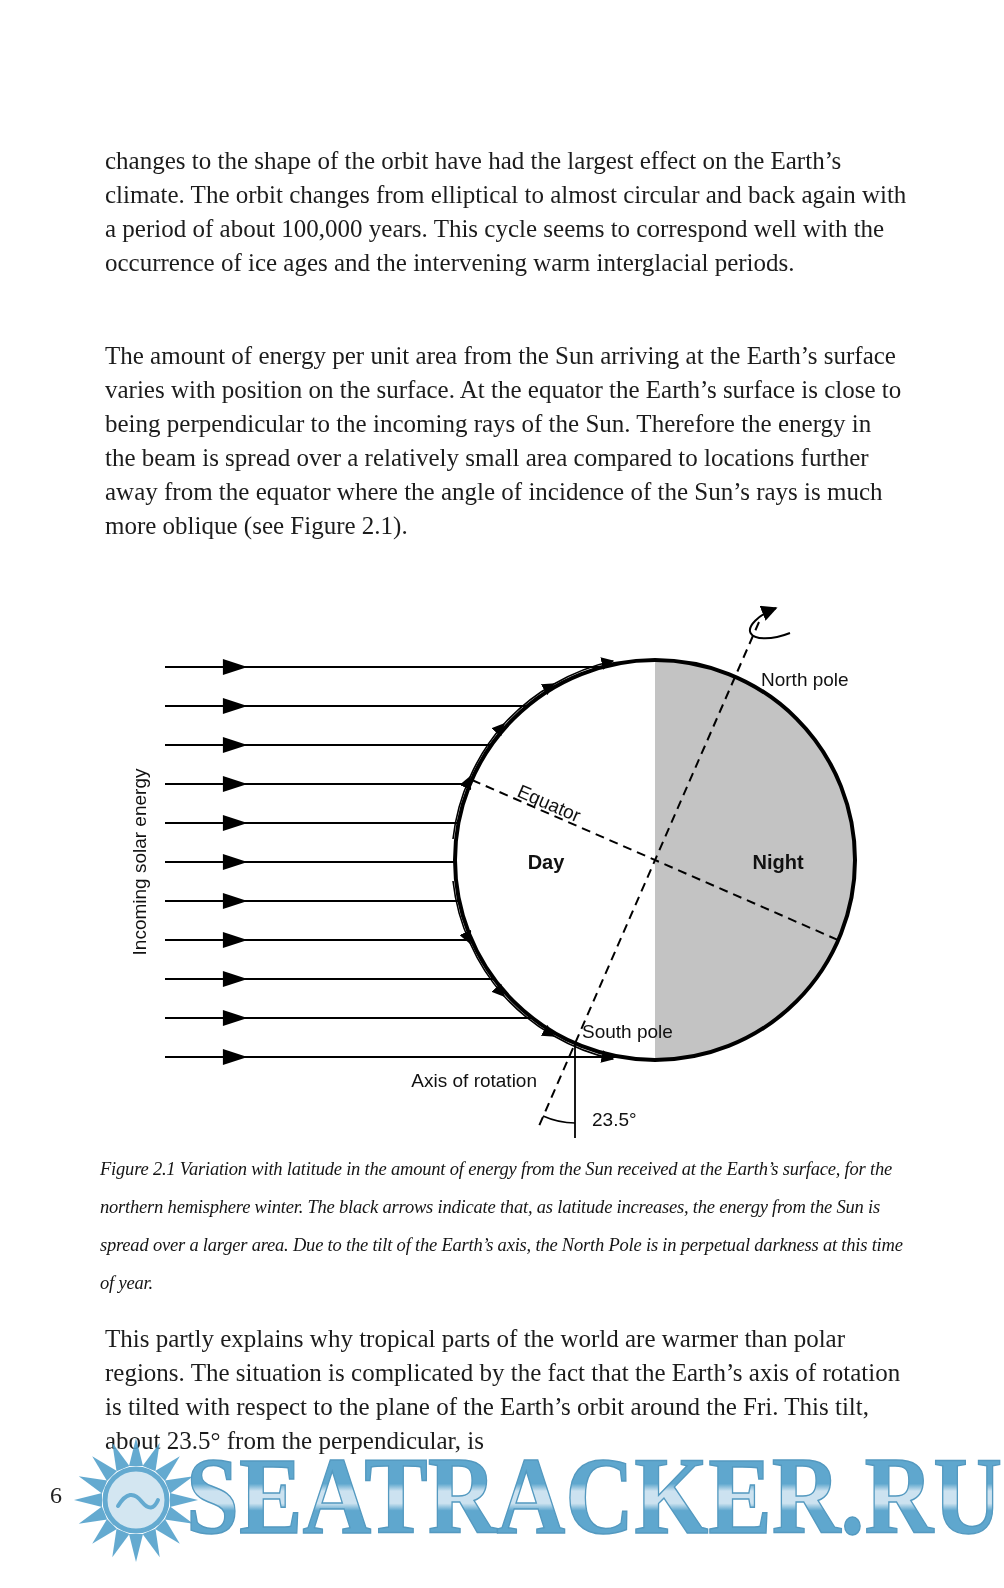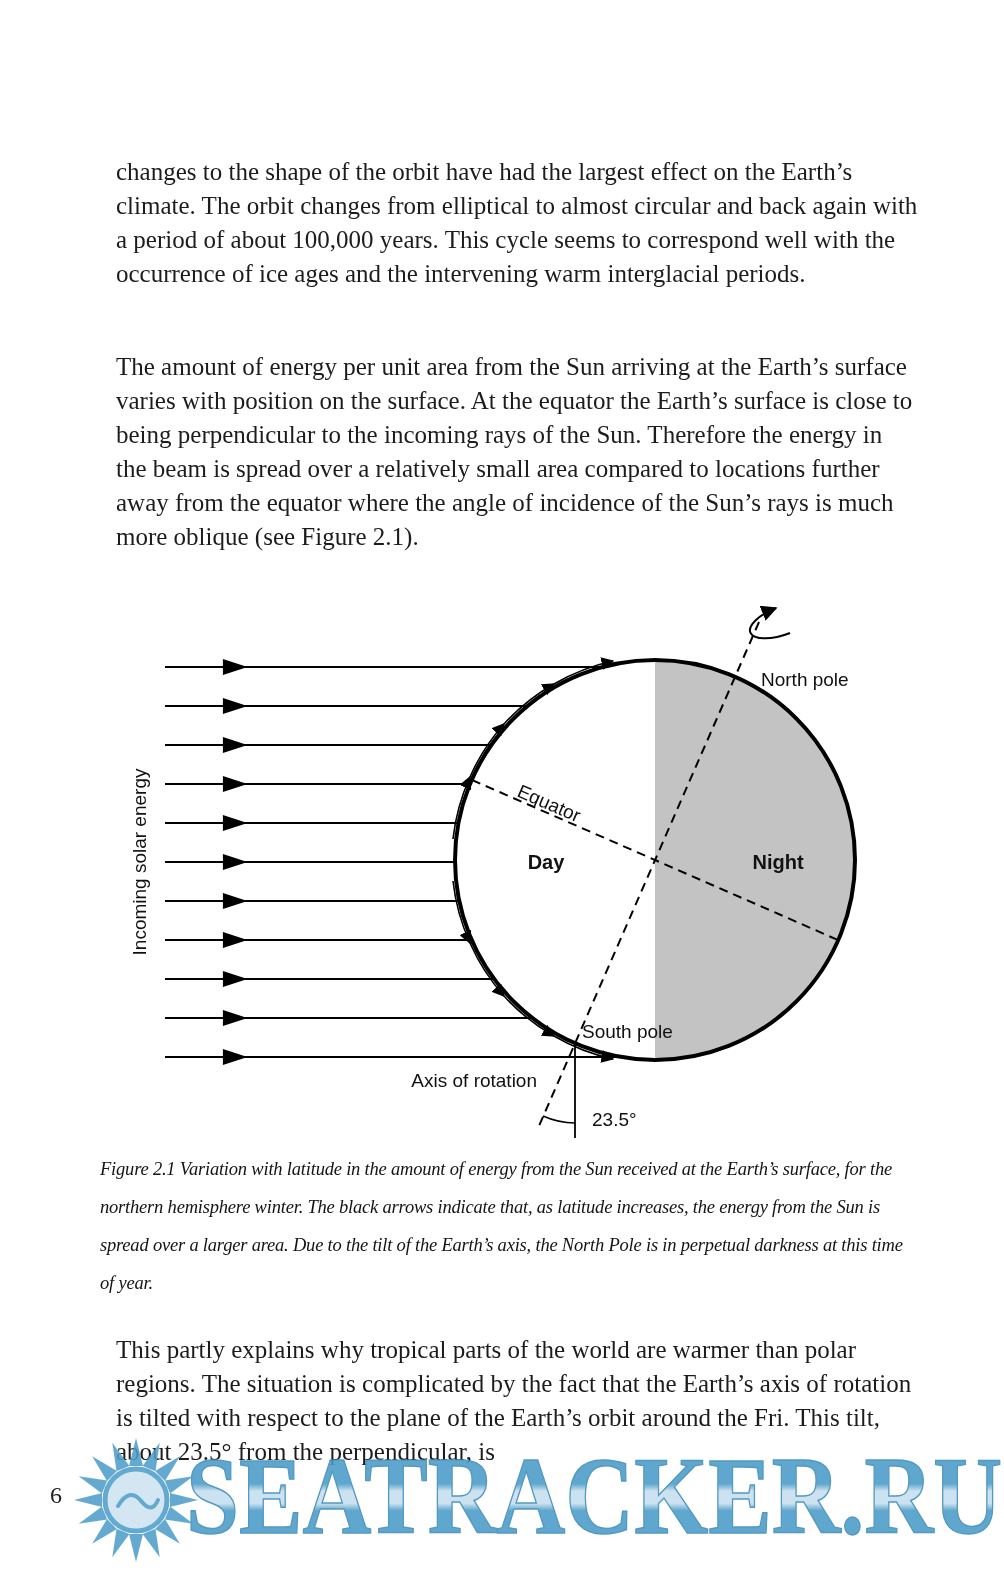--- a/index.html
+++ b/index.html
@@ -3,21 +3,21 @@
 <meta charset="utf-8">
 <style>
   * { box-sizing: border-box; }
   html,body { margin:0; padding:0; }
   body {
     width:1004px; height:1588px; position:relative; overflow:hidden;
     background:#ffffff;
     font-family:"Liberation Serif", serif;
   }
   .body-text {
-    position:absolute; left:100px; width:802px; margin:16px;
+    position:absolute; left:100px; width:802px; margin:5px;
     font-family:"Liberation Serif", serif;
     font-size:25px; line-height:34px; color:#1c1c1c;
     text-align:left;
   }
   .p1 { top:139px; }
   .p2 { top:334px; }
   .p3 { top:1317px; }
   figure.diagram {
     position:absolute; left:100px; top:600px; margin:0; padding:0;
     width:800px; height:545px;

